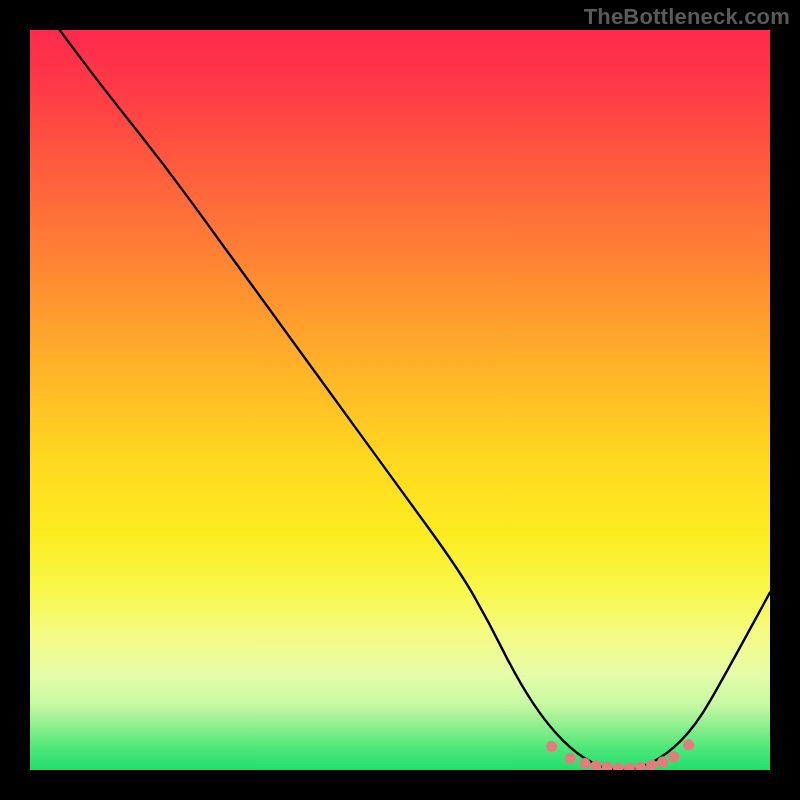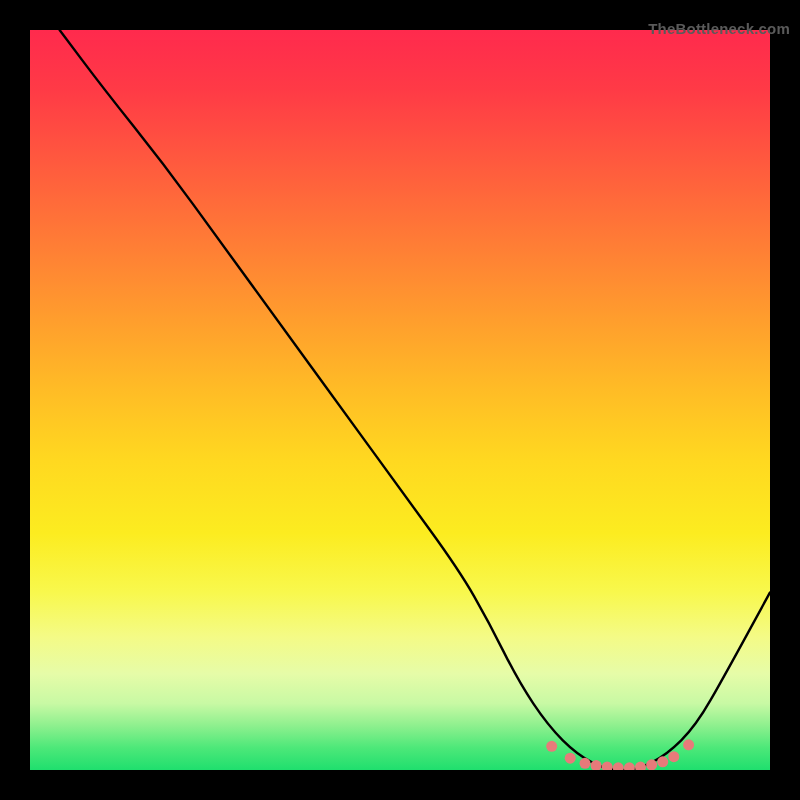--- a/index.html
+++ b/index.html
@@ -12,24 +12,24 @@
     font-family: Arial, Helvetica, sans-serif;
   }
   .outer {
     position: relative;
     width: 800px;
     height: 800px;
     background: #000;
   }
   .watermark {
     position: absolute;
-    top: 20px;
+    top: 4px;
     right: 10px;
     color: #5a5a5a;
-    font-size: 15px;
+    font-size: 22px;
     font-weight: 600;
     letter-spacing: 0.2px;
     z-index: 20;
   }
   .plot-frame {
     position: absolute;
     left: 30px;
     top: 30px;
     width: 740px;
     height: 740px;

